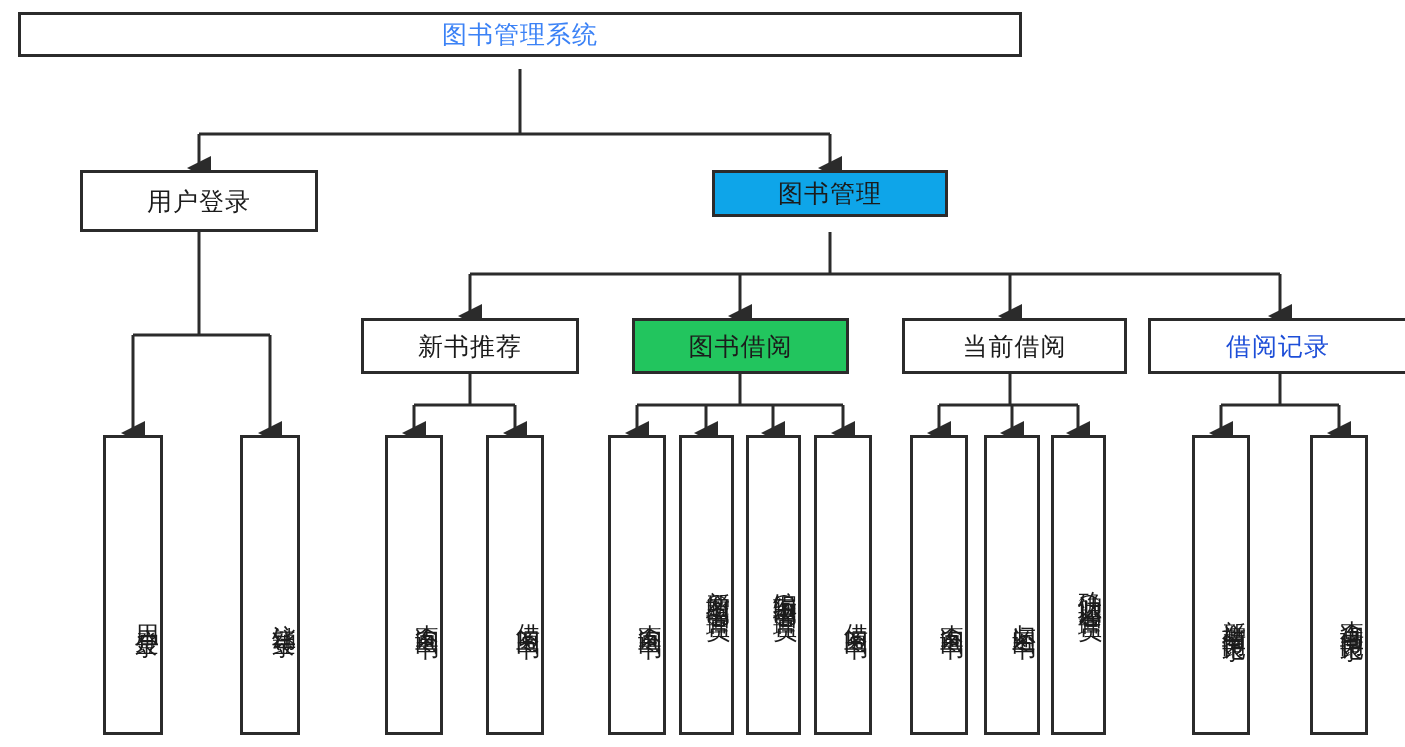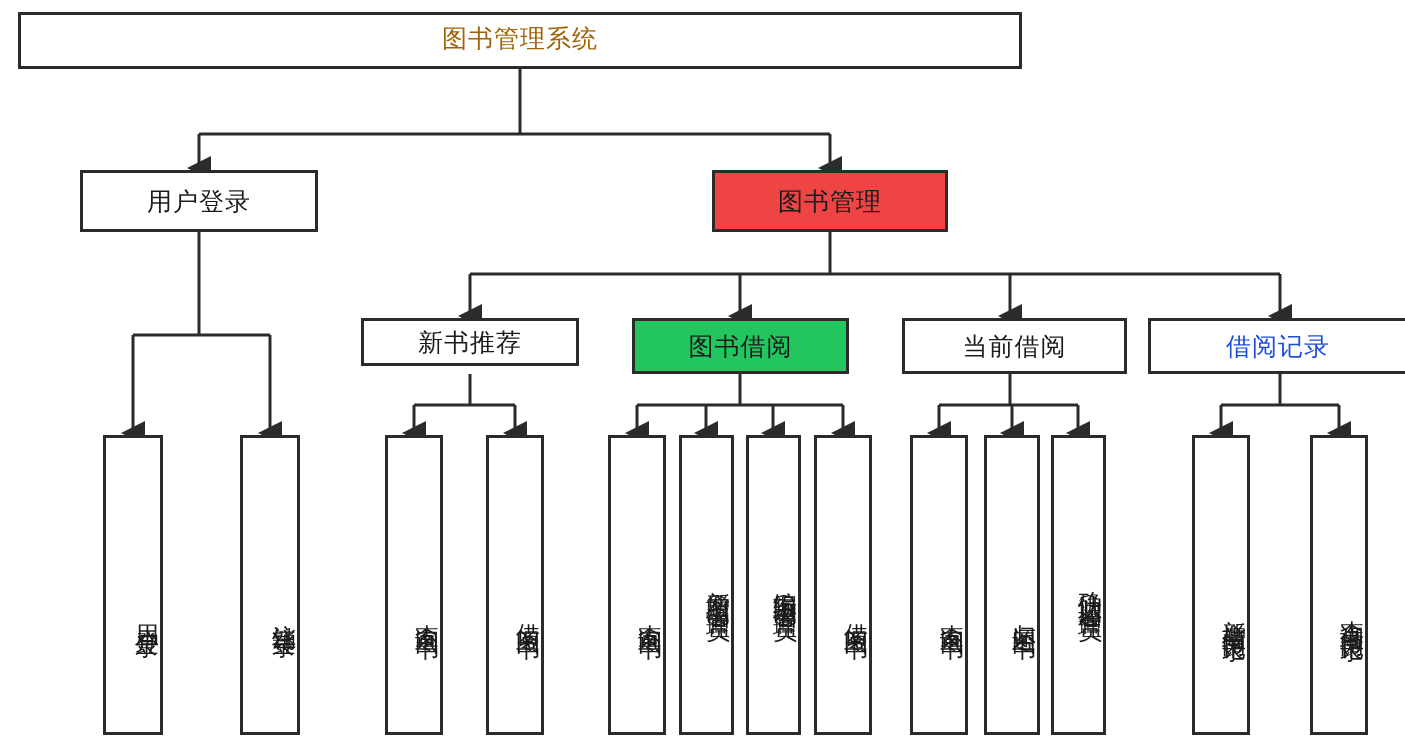--- a/index.html
+++ b/index.html
@@ -109,30 +109,30 @@
         <path d="M1012,405 L1012,433" marker-end="url(#arrowhead)"></path>
         <path d="M1078,405 L1078,433" marker-end="url(#arrowhead)"></path>
         <path d="M1280,374 L1280,405"></path>
         <path d="M1221,405 L1339,405"></path>
         <path d="M1221,405 L1221,433" marker-end="url(#arrowhead)"></path>
         <path d="M1339,405 L1339,433" marker-end="url(#arrowhead)"></path>
       </g>
   </svg>
 
   <div id="node-layer">
-      <div class="node horiz" style="left: 18px; top: 12px; width: 1004px; height: 57px; border-color: rgb(43, 43, 43); background: rgb(255, 255, 255); color: #a16207; font-family: Liberation Mono, monospace;">
+      <div class="node horiz" style="left: 18px; top: 12px; width: 1004px; height: 45px; border-color: rgb(43, 43, 43); background: rgb(255, 255, 255); color: #3b82f6;">
         <span class="label">图书管理系统</span>
       </div>
       <div class="node horiz" style="left: 80px; top: 170px; width: 238px; height: 62px; border-color: rgb(43, 43, 43); background: rgb(255, 255, 255); color: rgb(27, 27, 27);">
         <span class="label">用户登录</span>
       </div>
-      <div class="node horiz" style="left: 712px; top: 170px; width: 236px; height: 62px; border-color: rgb(43, 43, 43); background: #ef4444; color: rgb(27, 27, 27);">
+      <div class="node horiz" style="left: 712px; top: 170px; width: 236px; height: 47px; border-color: rgb(43, 43, 43); background: #0ea5e9; color: rgb(27, 27, 27);">
         <span class="label">图书管理</span>
       </div>
-      <div class="node horiz" style="left: 361px; top: 318px; width: 218px; height: 48px; border-color: rgb(43, 43, 43); background: rgb(255, 255, 255); color: rgb(27, 27, 27);">
+      <div class="node horiz" style="left: 361px; top: 318px; width: 218px; height: 56px; border-color: rgb(43, 43, 43); background: rgb(255, 255, 255); color: rgb(27, 27, 27);">
         <span class="label">新书推荐</span>
       </div>
       <div class="node horiz" style="left: 632px; top: 318px; width: 217px; height: 56px; border-color: rgb(43, 43, 43); background: #22c55e; color: rgb(27, 27, 27);">
         <span class="label">图书借阅</span>
       </div>
       <div class="node horiz" style="left: 902px; top: 318px; width: 225px; height: 56px; border-color: rgb(43, 43, 43); background: rgb(255, 255, 255); color: rgb(27, 27, 27);">
         <span class="label">当前借阅</span>
       </div>
       <div class="node horiz" style="left: 1148px; top: 318px; width: 260px; height: 56px; border-color: rgb(43, 43, 43); background: rgb(255, 255, 255); color: #1d4ed8;">
         <span class="label">借阅记录</span>

